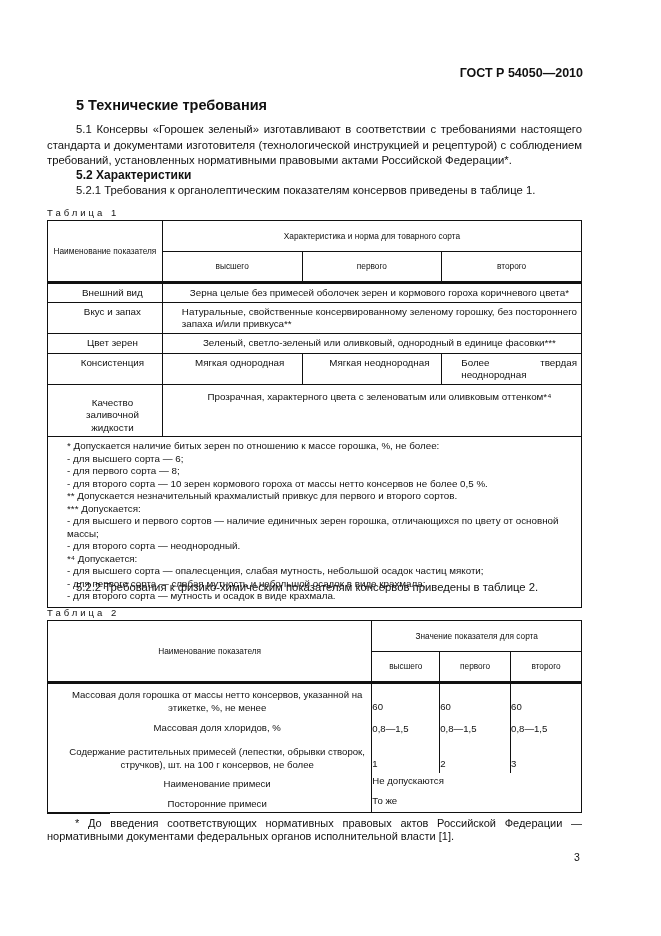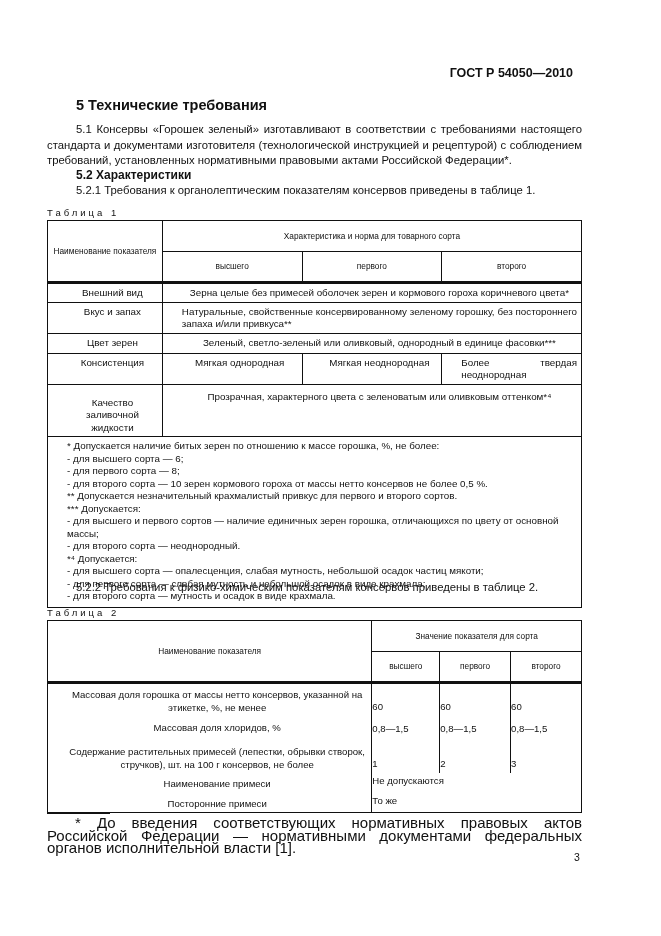--- a/index.html
+++ b/index.html
@@ -1,39 +1,39 @@
 <!DOCTYPE html>
 <html><head>
 <meta charset="utf-8">
 <style>
   html, body { margin: 0; padding: 0; background: #ffffff; }
   body { width: 661px; height: 936px; position: relative; overflow: hidden;
          font-family: "Liberation Sans", sans-serif; color: #111; }
   .abs { position: absolute; }
-  .doc-id { top: 66px; right: 88px; font-size: 12.5px; font-weight: bold; letter-spacing: 0; }
+  .doc-id { top: 66px; right: 78px; font-size: 12.5px; font-weight: bold; letter-spacing: 0; }
   .h1 { top: 97px; left: 76px; font-size: 14.5px; font-weight: bold; }
   .para { left: 47px; width: 535px; font-size: 11.3px; line-height: 15.5px; text-align: justify; }
   .para .ind { padding-left: 29px; }
   .h2 { left: 76px; font-size: 12px; font-weight: bold; }
   .tcap { left: 47px; font-size: 9.5px; letter-spacing: 3px; }
   table { border-collapse: collapse; position: absolute; left: 47px; width: 535px; }
   td, th { border: 1px solid #111; padding: 0; vertical-align: top; font-weight: normal; }
   .t1 td { font-size: 9.8px; line-height: 12.5px; }
   .t1 .hdr { font-size: 8.3px; text-align: center; vertical-align: middle; }
   .thick-bottom td, .thick-bottom th { border-bottom: 3px solid #111; }
   .cell { padding: 3px 4px 2px 4px; text-align: center; }
   .cell .ind { padding-left: 15px; }
   .fn { font-size: 9.3px; line-height: 12.4px; padding: 3px 4px 4px 4px; }
   .fn div { padding-left: 15px; }
   .t2 td { font-size: 9.6px; line-height: 12.5px; }
   .t2 .hdr { font-size: 8.3px; text-align: center; vertical-align: middle; }
   .t2 .val { text-align: left; vertical-align: bottom; padding-bottom: 3px; }
   .t2 tr.nb td { border-top: none; border-bottom: none; }
   .footrule { left: 47px; top: 813px; width: 63px; height: 0; border-top: 1px solid #111; }
-  .footnote { left: 47px; top: 817px; width: 535px; font-size: 15px; line-height: 12.5px; text-align: justify; }
+  .footnote { left: 47px; top: 817px; width: 535px; font-size: 11px; line-height: 12.5px; text-align: justify; }
   .footnote .ind { padding-left: 28px; }
   .pageno { top: 851px; left: 574px; font-size: 10.5px; }
 </style>
 </head>
 <body>
 
 <div class="abs doc-id">ГОСТ Р 54050—2010</div>
 
 <div class="abs h1">5  Технические требования</div>
 

